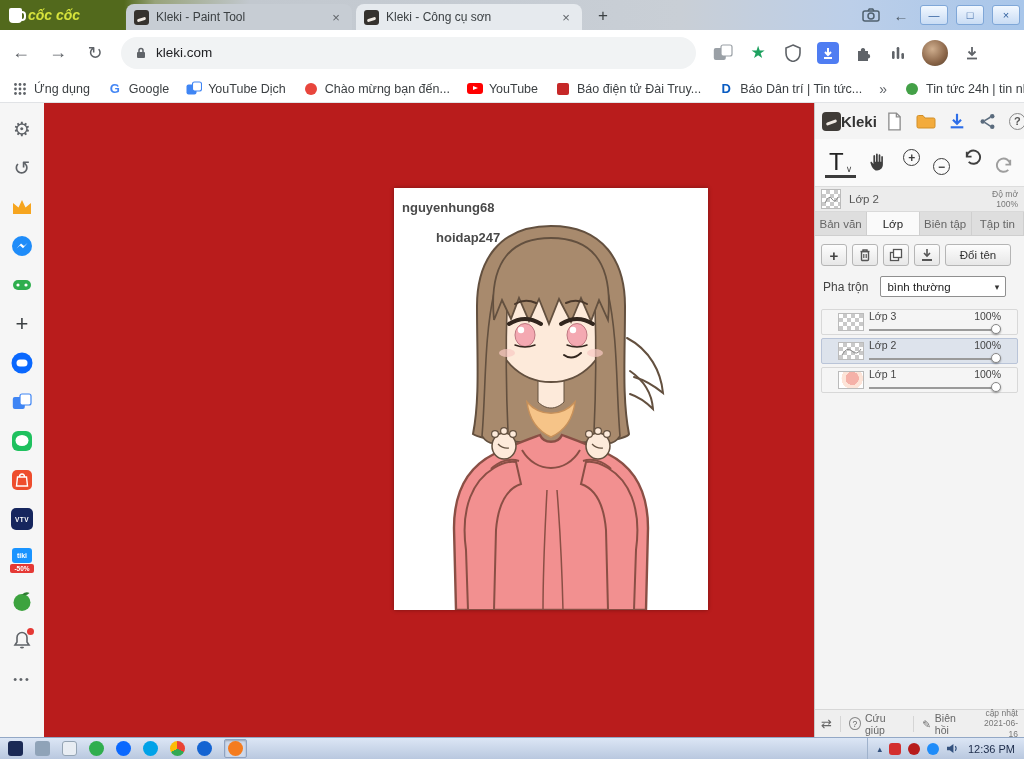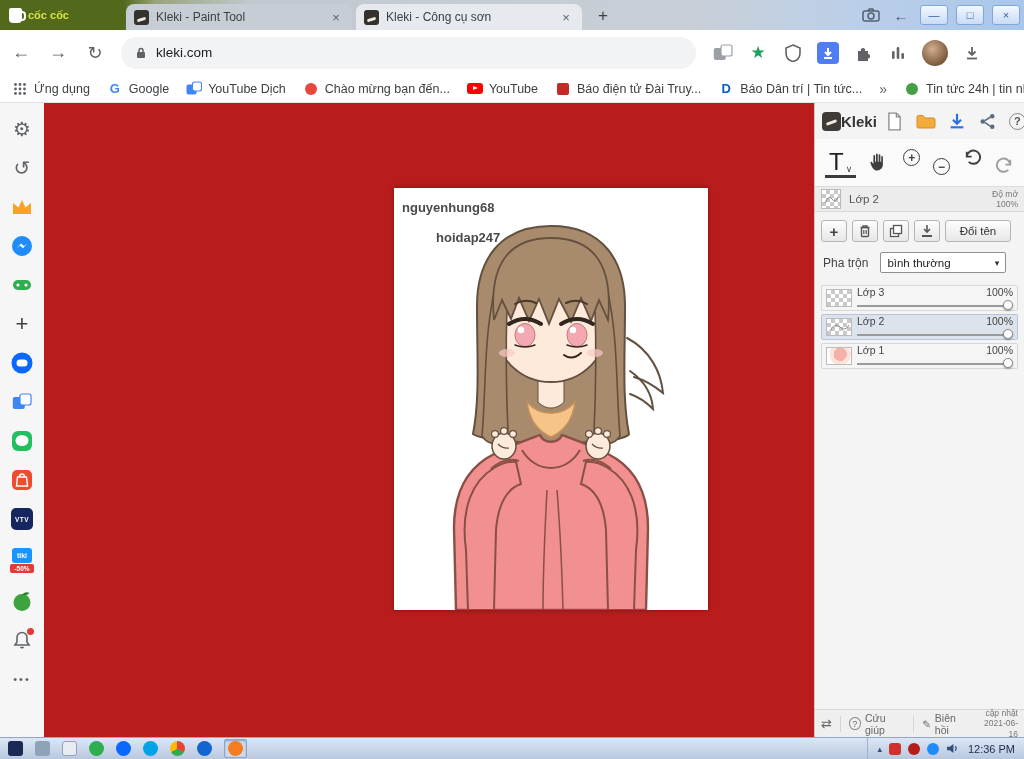--- a/index.html
+++ b/index.html
@@ -8,21 +8,21 @@
 .fx{display:flex;align-items:center}
 .ctr{display:flex;align-items:center;justify-content:center}
 #screen{position:absolute;inset:0}
 
 
 #titlebar{position:absolute;top:0;left:0;width:1024px;height:30px;
   background:linear-gradient(90deg,#52691c 0px,#52691c 124px,#98a37a 155px,#c2c8cf 250px,#c9cfd6 680px,#bccfe9 850px,#a8c6ea 1024px)}
 .brand{position:absolute;left:0;top:0;width:124px;height:30px;gap:6px;padding-left:9px;background:#52691c}
 .cup{width:13px;height:15px;background:#fff;border-radius:2px 2px 4px 4px;position:relative}
 .cup:after{content:"";position:absolute;right:-4px;top:3px;width:4px;height:6px;border:2px solid #fff;border-left:none;border-radius:0 4px 4px 0}
-.brand-text{color:#d7e33c;font-weight:bold;font-size:11px;}
+.brand-text{color:#d7e33c;font-weight:bold;font-size:14px;font-style:italic}
 .tab{position:absolute;top:4px;height:26px;width:226px;border-radius:8px 8px 0 0;display:flex;align-items:center;gap:7px;padding:0 8px;font-size:12px;color:#3b4043}
 #tab1{left:126px;background:#c7cdd4}
 #tab2{left:356px;background:#e6eaee}
 .tab .title{flex:1;white-space:nowrap;overflow:hidden;text-overflow:ellipsis}
 .favicon{width:15px;height:15px;border-radius:3px;background:#35322e;position:relative;flex:0 0 15px}
 .favicon:after{content:"";position:absolute;left:3px;top:8px;width:9px;height:3px;background:#efe9e2;border-radius:2px;transform:rotate(-18deg)}
 .tab-close{width:16px;height:16px;border-radius:50%;color:#5f6368;font-size:13px;display:flex;align-items:center;justify-content:center}
 #newtab{position:absolute;left:592px;top:5px;width:22px;height:22px;color:#3b4043;font-size:17px}
 #tb-right{position:absolute;right:4px;top:0;height:30px;gap:8px}
 .win-btn{width:28px;height:20px;border:1px solid #7fa7d8;border-radius:3px;background:linear-gradient(#f2f8ff,#c9dcf4);color:#2f5f9e;font-size:11px;line-height:1}
@@ -90,21 +90,21 @@
 .k-tab.active{background:#fafafa;color:#222}
 .k-actions{padding:8px 6px 6px;gap:5px}
 .k-btn{width:26px;height:22px;border:1px solid #b5b5b5;border-radius:3px;background:linear-gradient(#fdfdfd,#e7e7e7);color:#444}
 .k-btn.wide{width:66px;font-size:11.5px;color:#333}
 .plus-b{font-size:15px;font-weight:bold}
 .k-blend{padding:4px 8px;gap:12px}
 .k-blend-label{font-size:12px;color:#444}
 .k-select{width:126px;height:21px;border:1px solid #8f8f8f;border-radius:2px;background:#fff;display:flex;align-items:center;justify-content:space-between;padding:0 6px;font-size:11.5px;color:#222}
 .k-select .dd{font-size:9px;color:#333}
 .k-layers{padding:8px 6px 0;display:flex;flex-direction:column;gap:3px}
-.layer-row{height:26px;background:#f5f5f5;border:1px solid #d8d8d8;border-radius:2px;display:flex;align-items:center;padding:2px 4px;gap:5px}
+.layer-row{height:26px;background:#f5f5f5;border:1px solid #d8d8d8;border-radius:2px;display:flex;align-items:center;padding:2px 16px;gap:5px}
 .layer-row.selected{background:#dde3ec;border-color:#b9c4d8}
 .layer-thumb{width:26px;height:18px;border:1px solid #bbb;position:relative;overflow:hidden;flex:0 0 26px}
 .thumb-pink{position:absolute;inset:0;background:radial-gradient(circle at 55% 40%,#f5b1a8 0 40%,#fde4d8 41% 65%,#fff 66%)}
 .layer-mid{flex:1;display:flex;flex-direction:column;justify-content:center;gap:2px}
 .layer-top{display:flex;align-items:center;font-size:10.5px;color:#444}
 .layer-op{margin-left:auto}
 .layer-slider{position:relative;height:10px}
 .layer-slider .track{position:absolute;left:0;right:4px;top:4.5px;height:2px;background:#9a9a9a}
 .layer-slider .knob{position:absolute;right:0;top:0;width:10px;height:10px;border-radius:50%;background:#fff;border:1px solid #888;box-shadow:0 1px 2px rgba(0,0,0,.35)}
 .k-footer{position:absolute;left:0;bottom:0;width:100%;height:28px;background:#efefef;border-top:1px solid #d7d7d7;display:flex;align-items:center;padding:0 6px;gap:8px;font-size:10.5px;color:#666}
@@ -490,20 +490,26 @@
             <path d="M3 13 Q7 4 10 9 T16 7" stroke="#8a8a8a" fill="none" stroke-width="1"></path>
           </svg>
       </span>
       <span class="k-active-name">Lớp 2</span>
       <span class="k-op">
         <div>Độ mở</div>
         <div>100%</div>
       </span>
     </div>
 
+    <div class="k-tabs">
+      <span class="k-tab ctr">Bản văn</span>
+      <span class="k-tab ctr active">Lớp</span>
+      <span class="k-tab ctr">Biên tập</span>
+      <span class="k-tab ctr">Tập tin</span>
+    </div>
 
     <div class="k-actions fx">
       <span class="k-btn ctr plus-b">+</span>
       <span class="k-btn ctr">
         <svg viewBox="0 0 14 14" width="14" height="14">
             <path d="M2.5 3.5 h9" stroke="#555" stroke-width="1.4"></path>
             <path d="M5 3.5 V2 h4 v1.5" fill="none" stroke="#555" stroke-width="1.4"></path>
             <rect x="3.5" y="3.5" width="7" height="9" rx="1" fill="none" stroke="#555" stroke-width="1.4"></rect>
             <path d="M5.8 6 v4 M8.2 6 v4" stroke="#555" stroke-width="1.2"></path>
           </svg>

